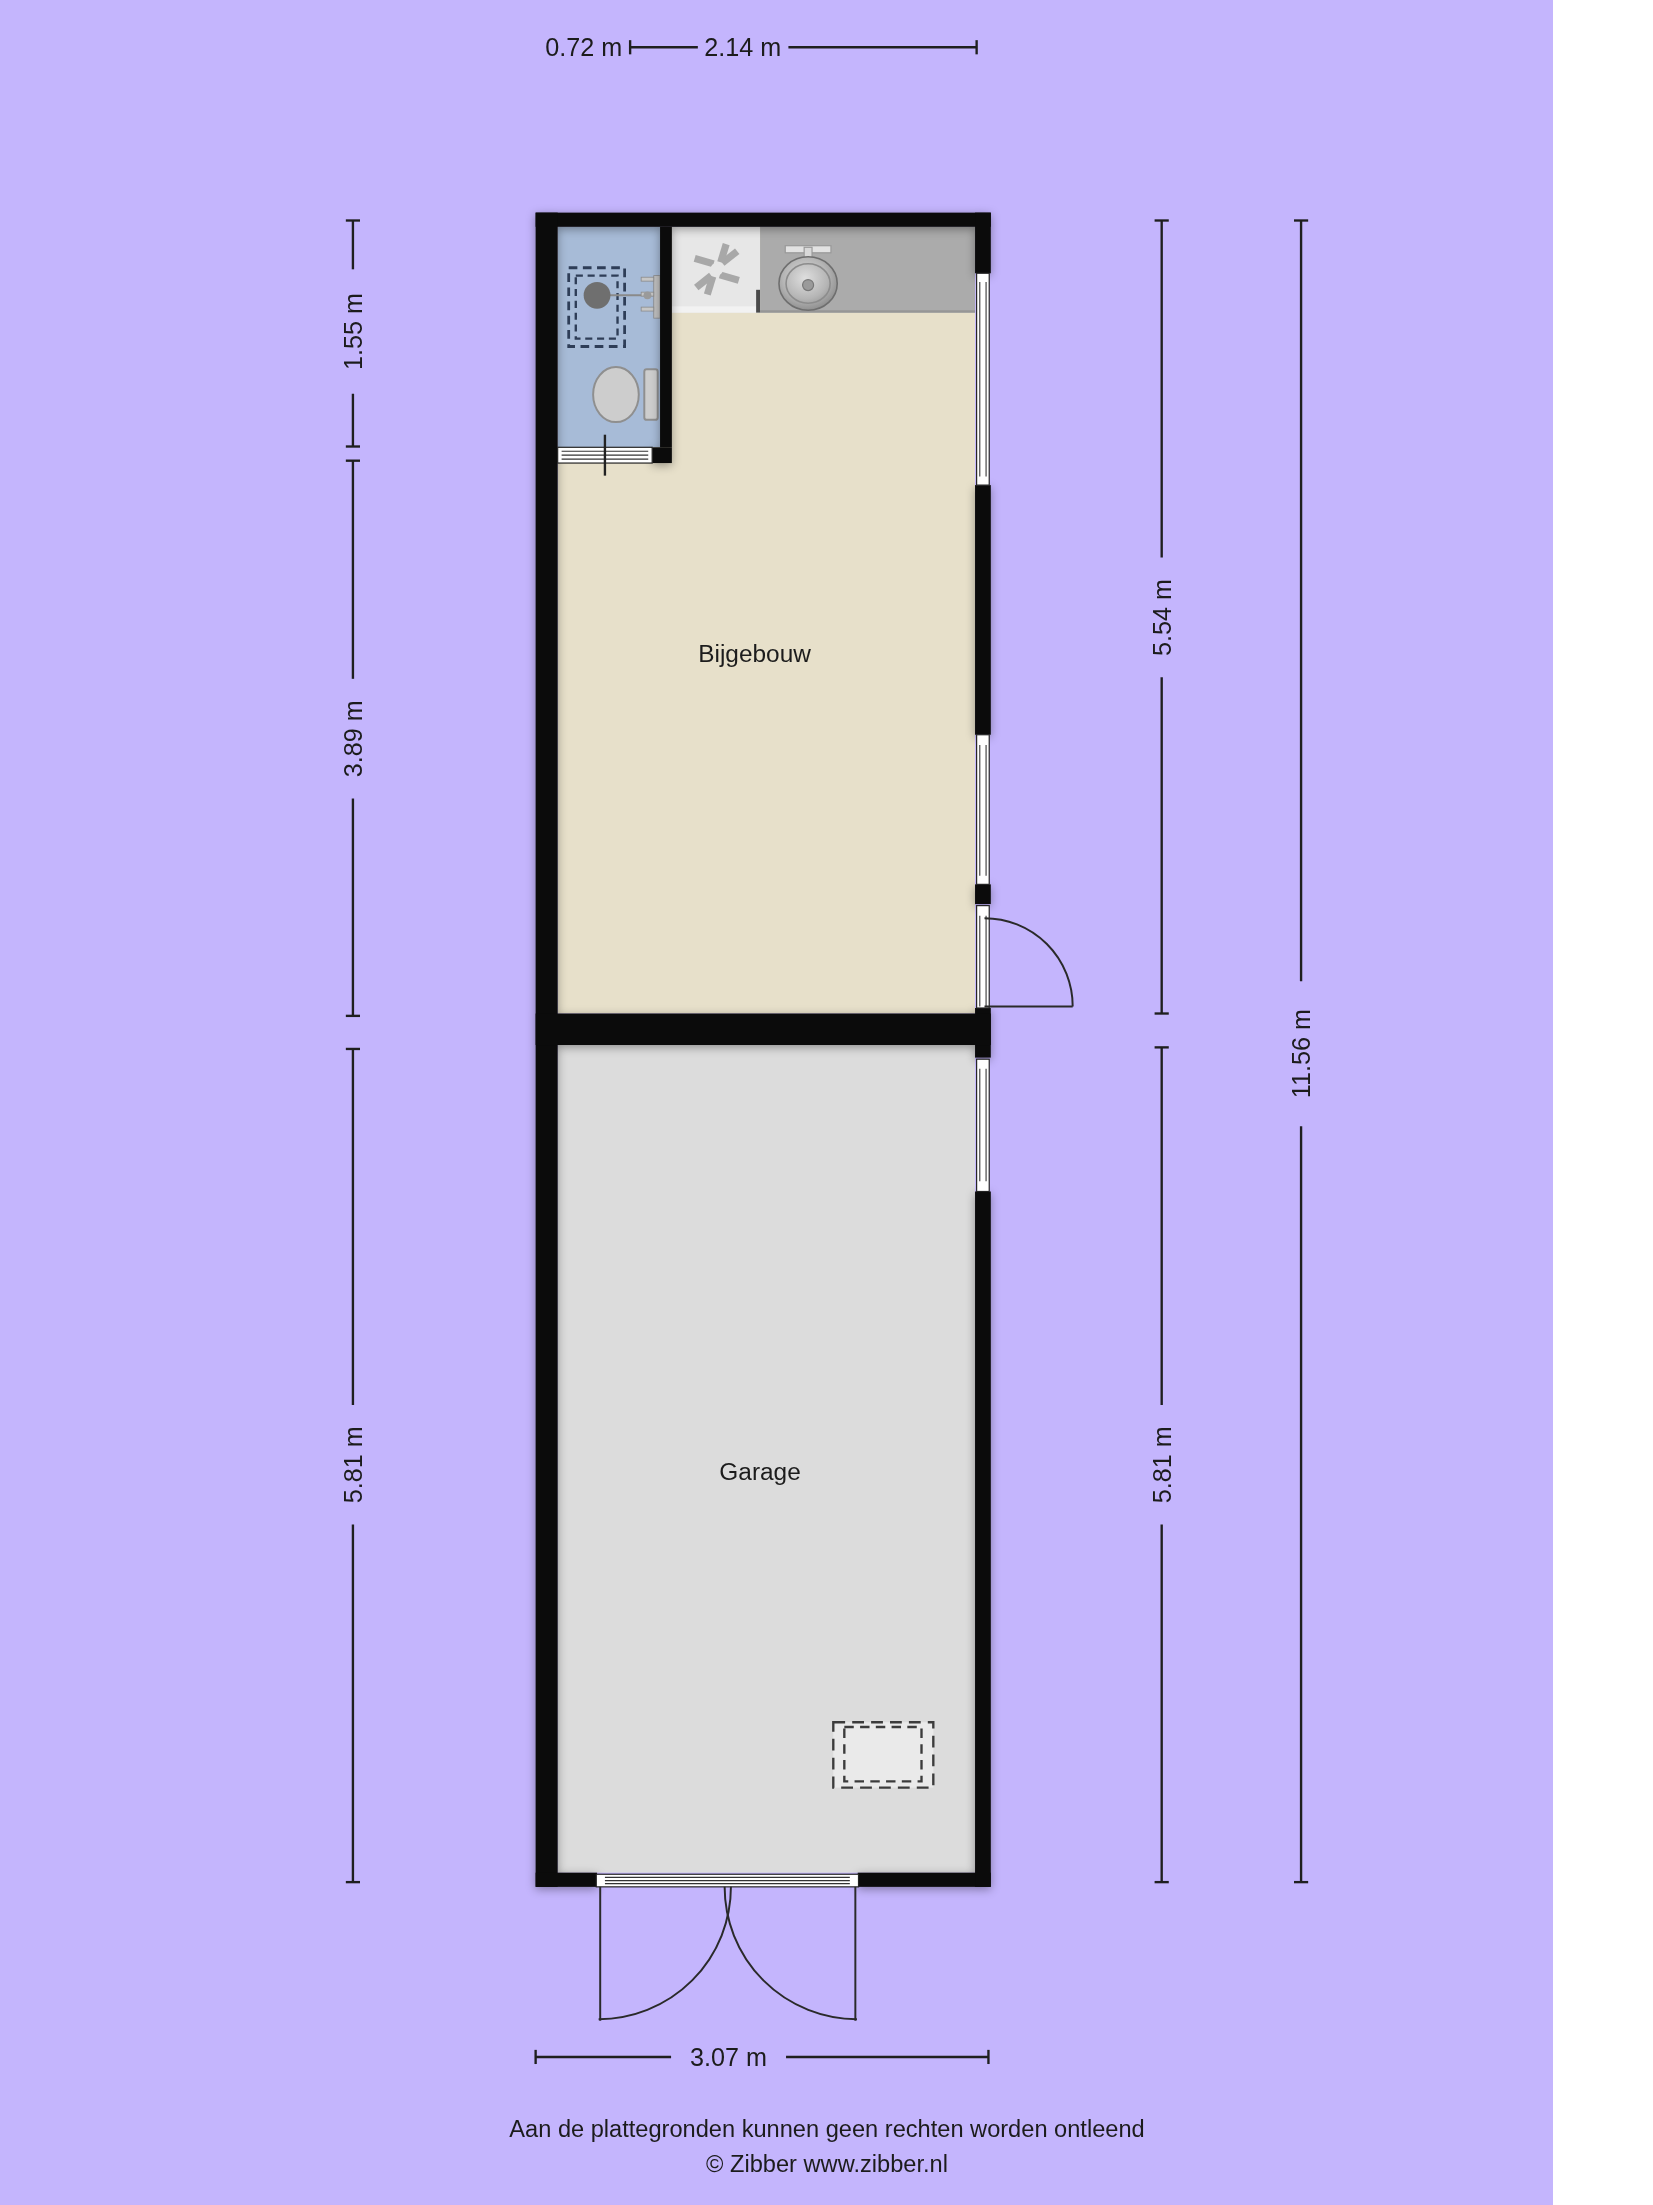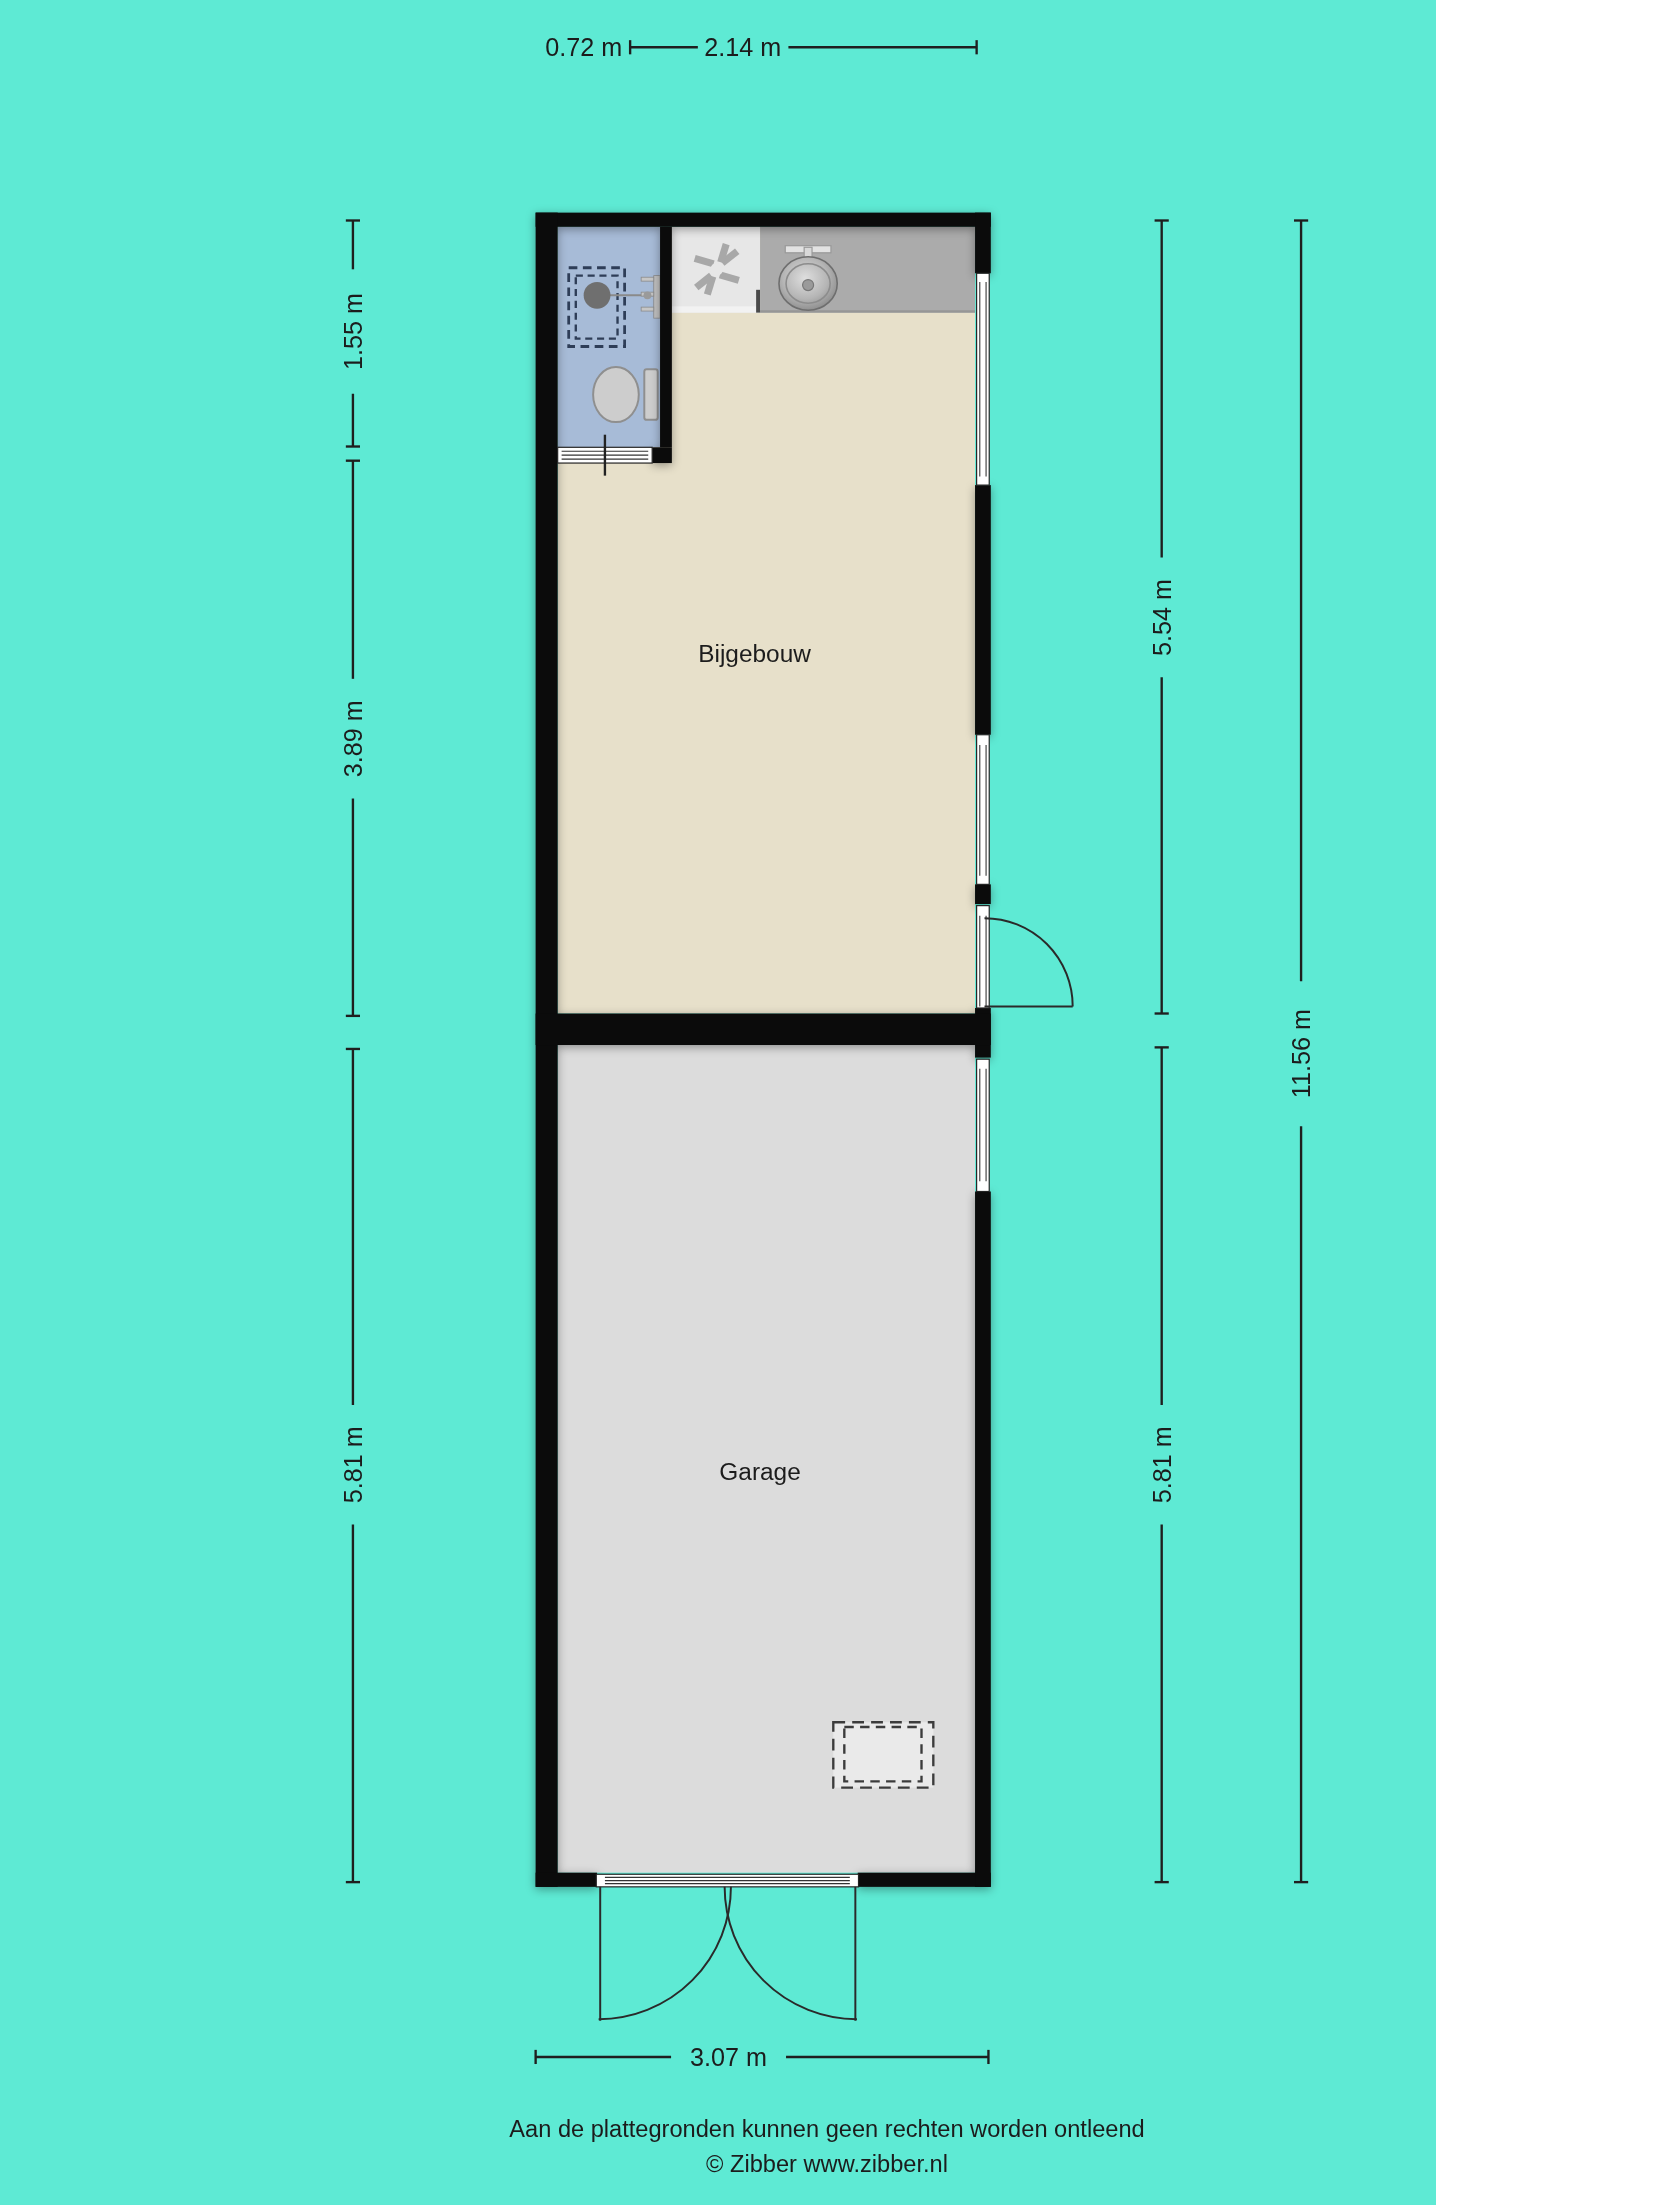--- a/index.html
+++ b/index.html
@@ -1,16 +1,16 @@
 <!DOCTYPE html>
 <html style="font-size:12.6px"><head>
 <meta charset="utf-8">
 <style>
   html,body{margin:0;padding:0;background:#ffffff;}
-  .page{position:relative;width:1436px;height:2205px;background:#5eead4;overflow:hidden;
+  .page{position:relative;width:1553px;height:2205px;background:#c4b5fd;overflow:hidden;
         font-family:"Liberation Sans", sans-serif;}
   svg{display:block;}
   .walls{filter:drop-shadow(0px 3px 6px rgba(0,0,0,0.35));}
   text{font-family:"Liberation Sans", sans-serif;fill:#1c1c1c;}
   .dim-text{font-size:32px;}
   .room-label{font-size:31px;}
   .footer-text{font-size:30px;}
 </style>
 </head>
 <body>

